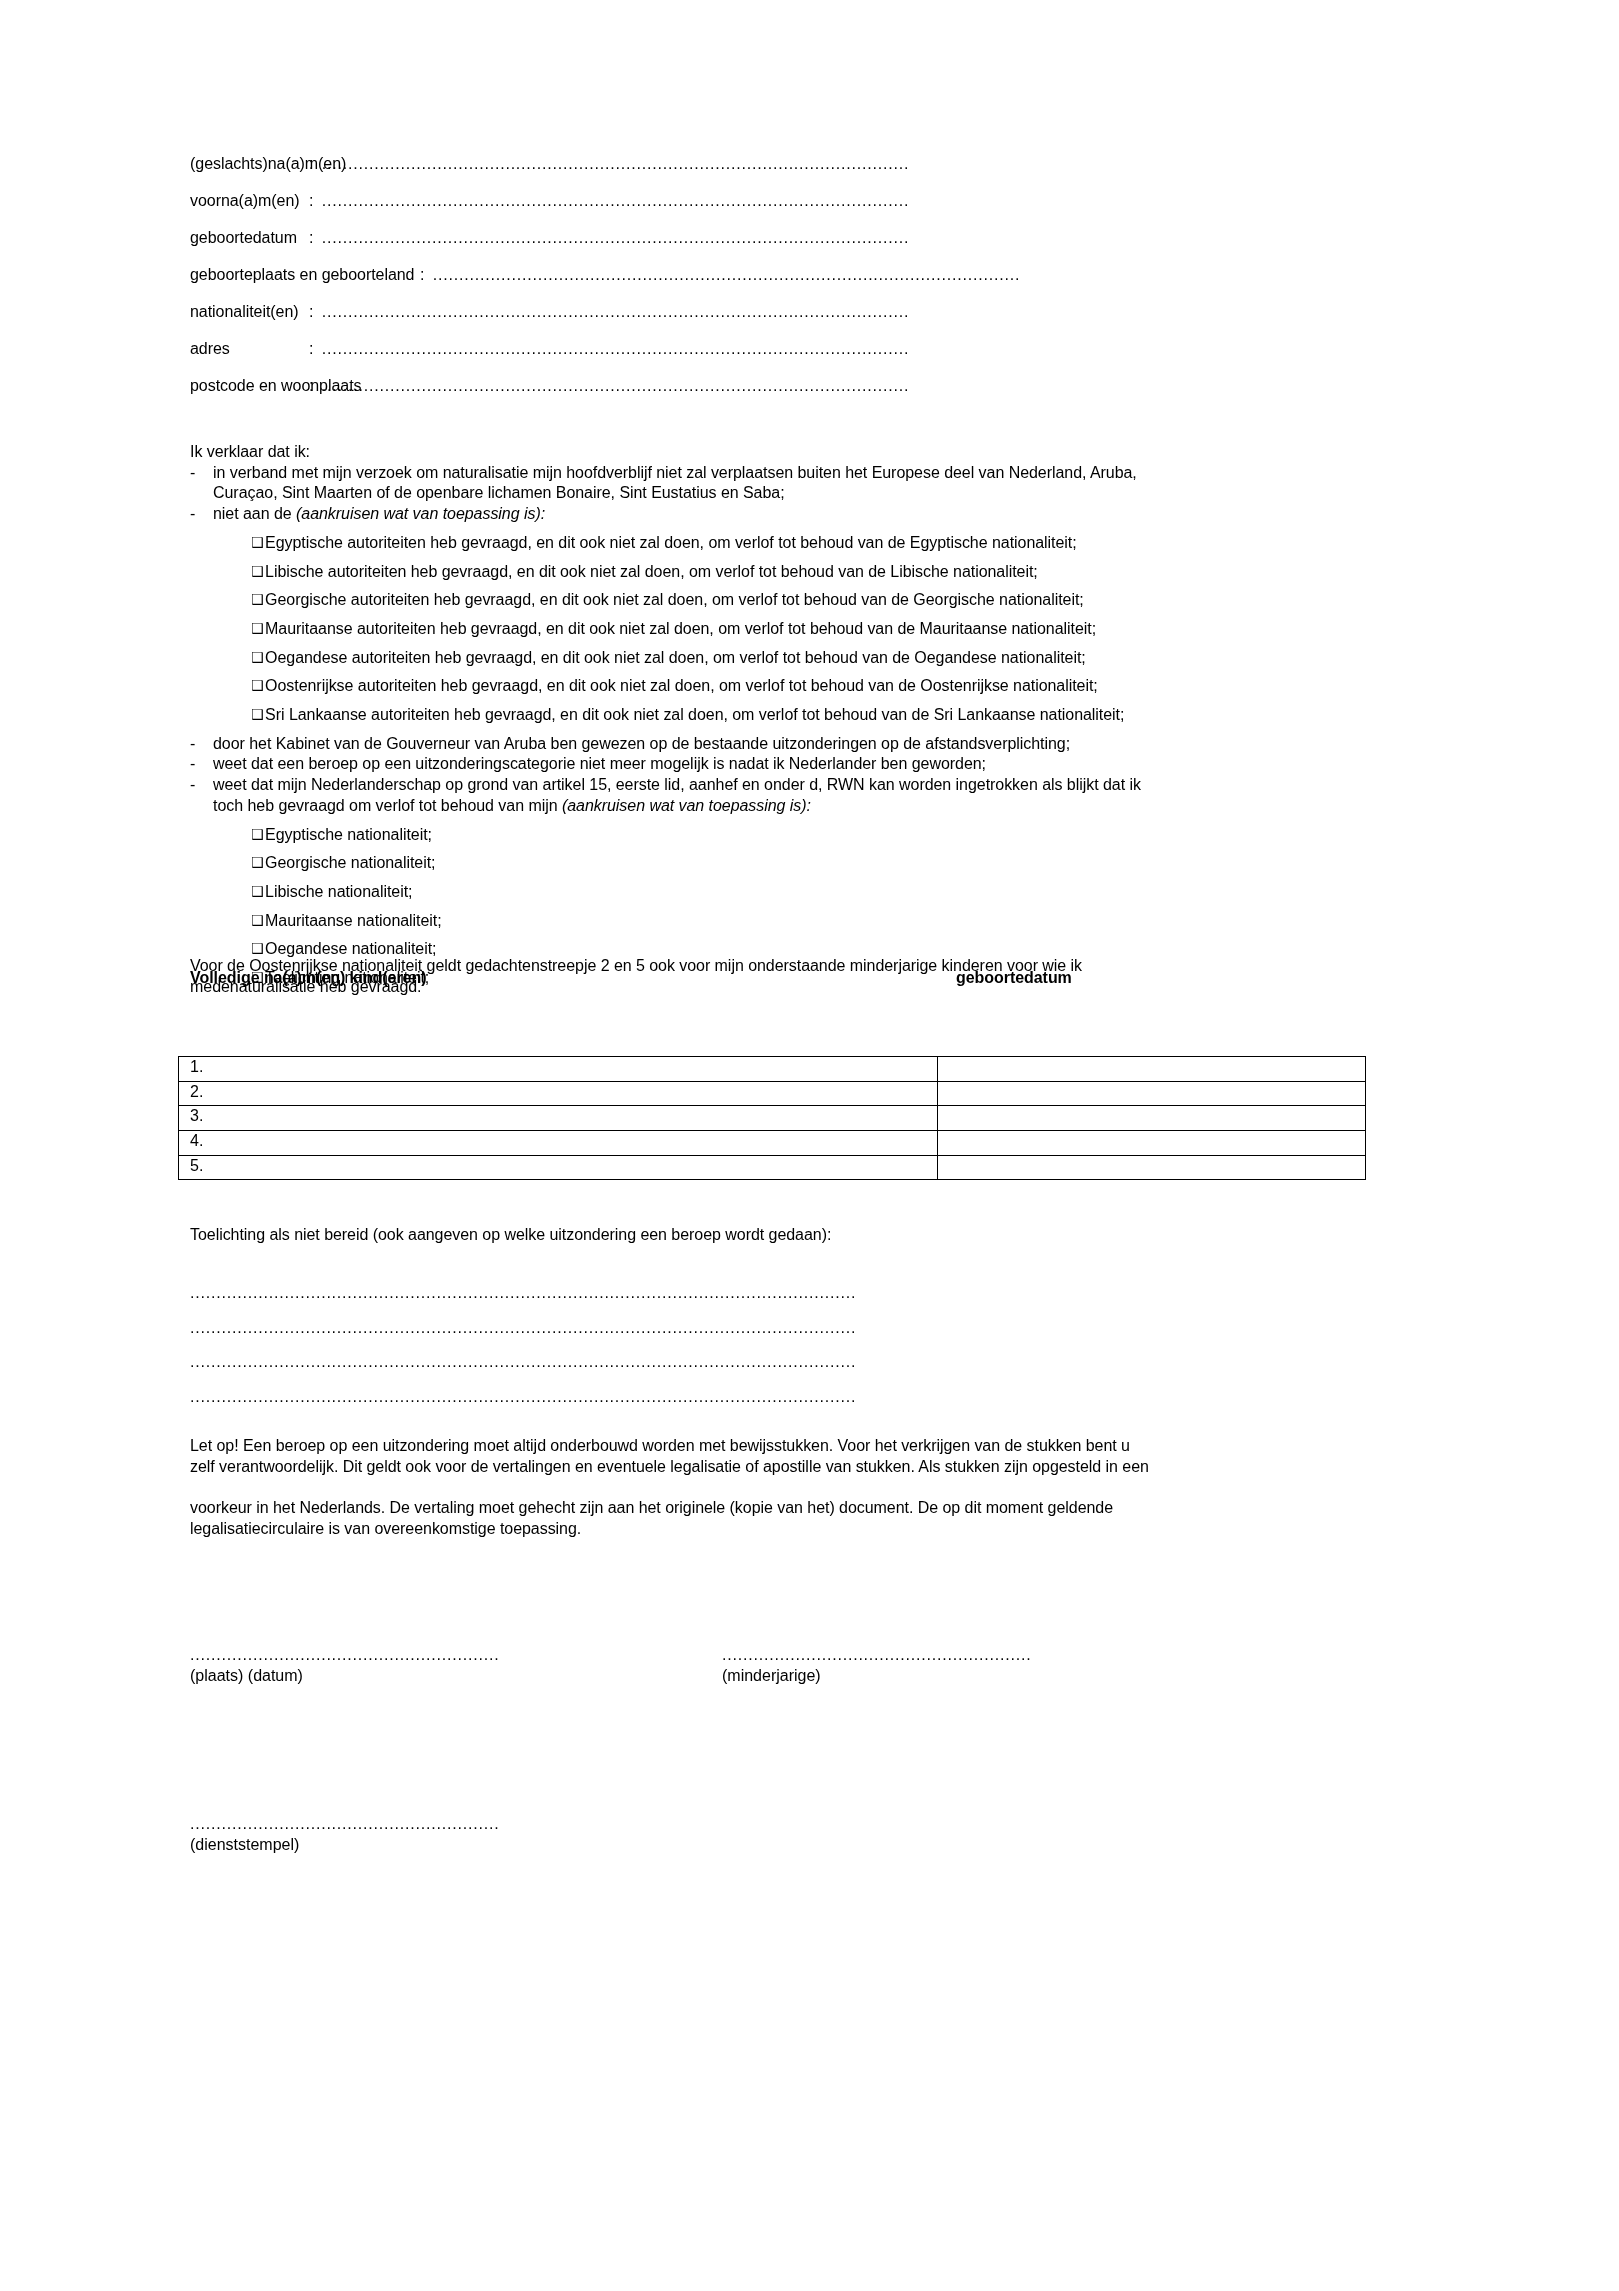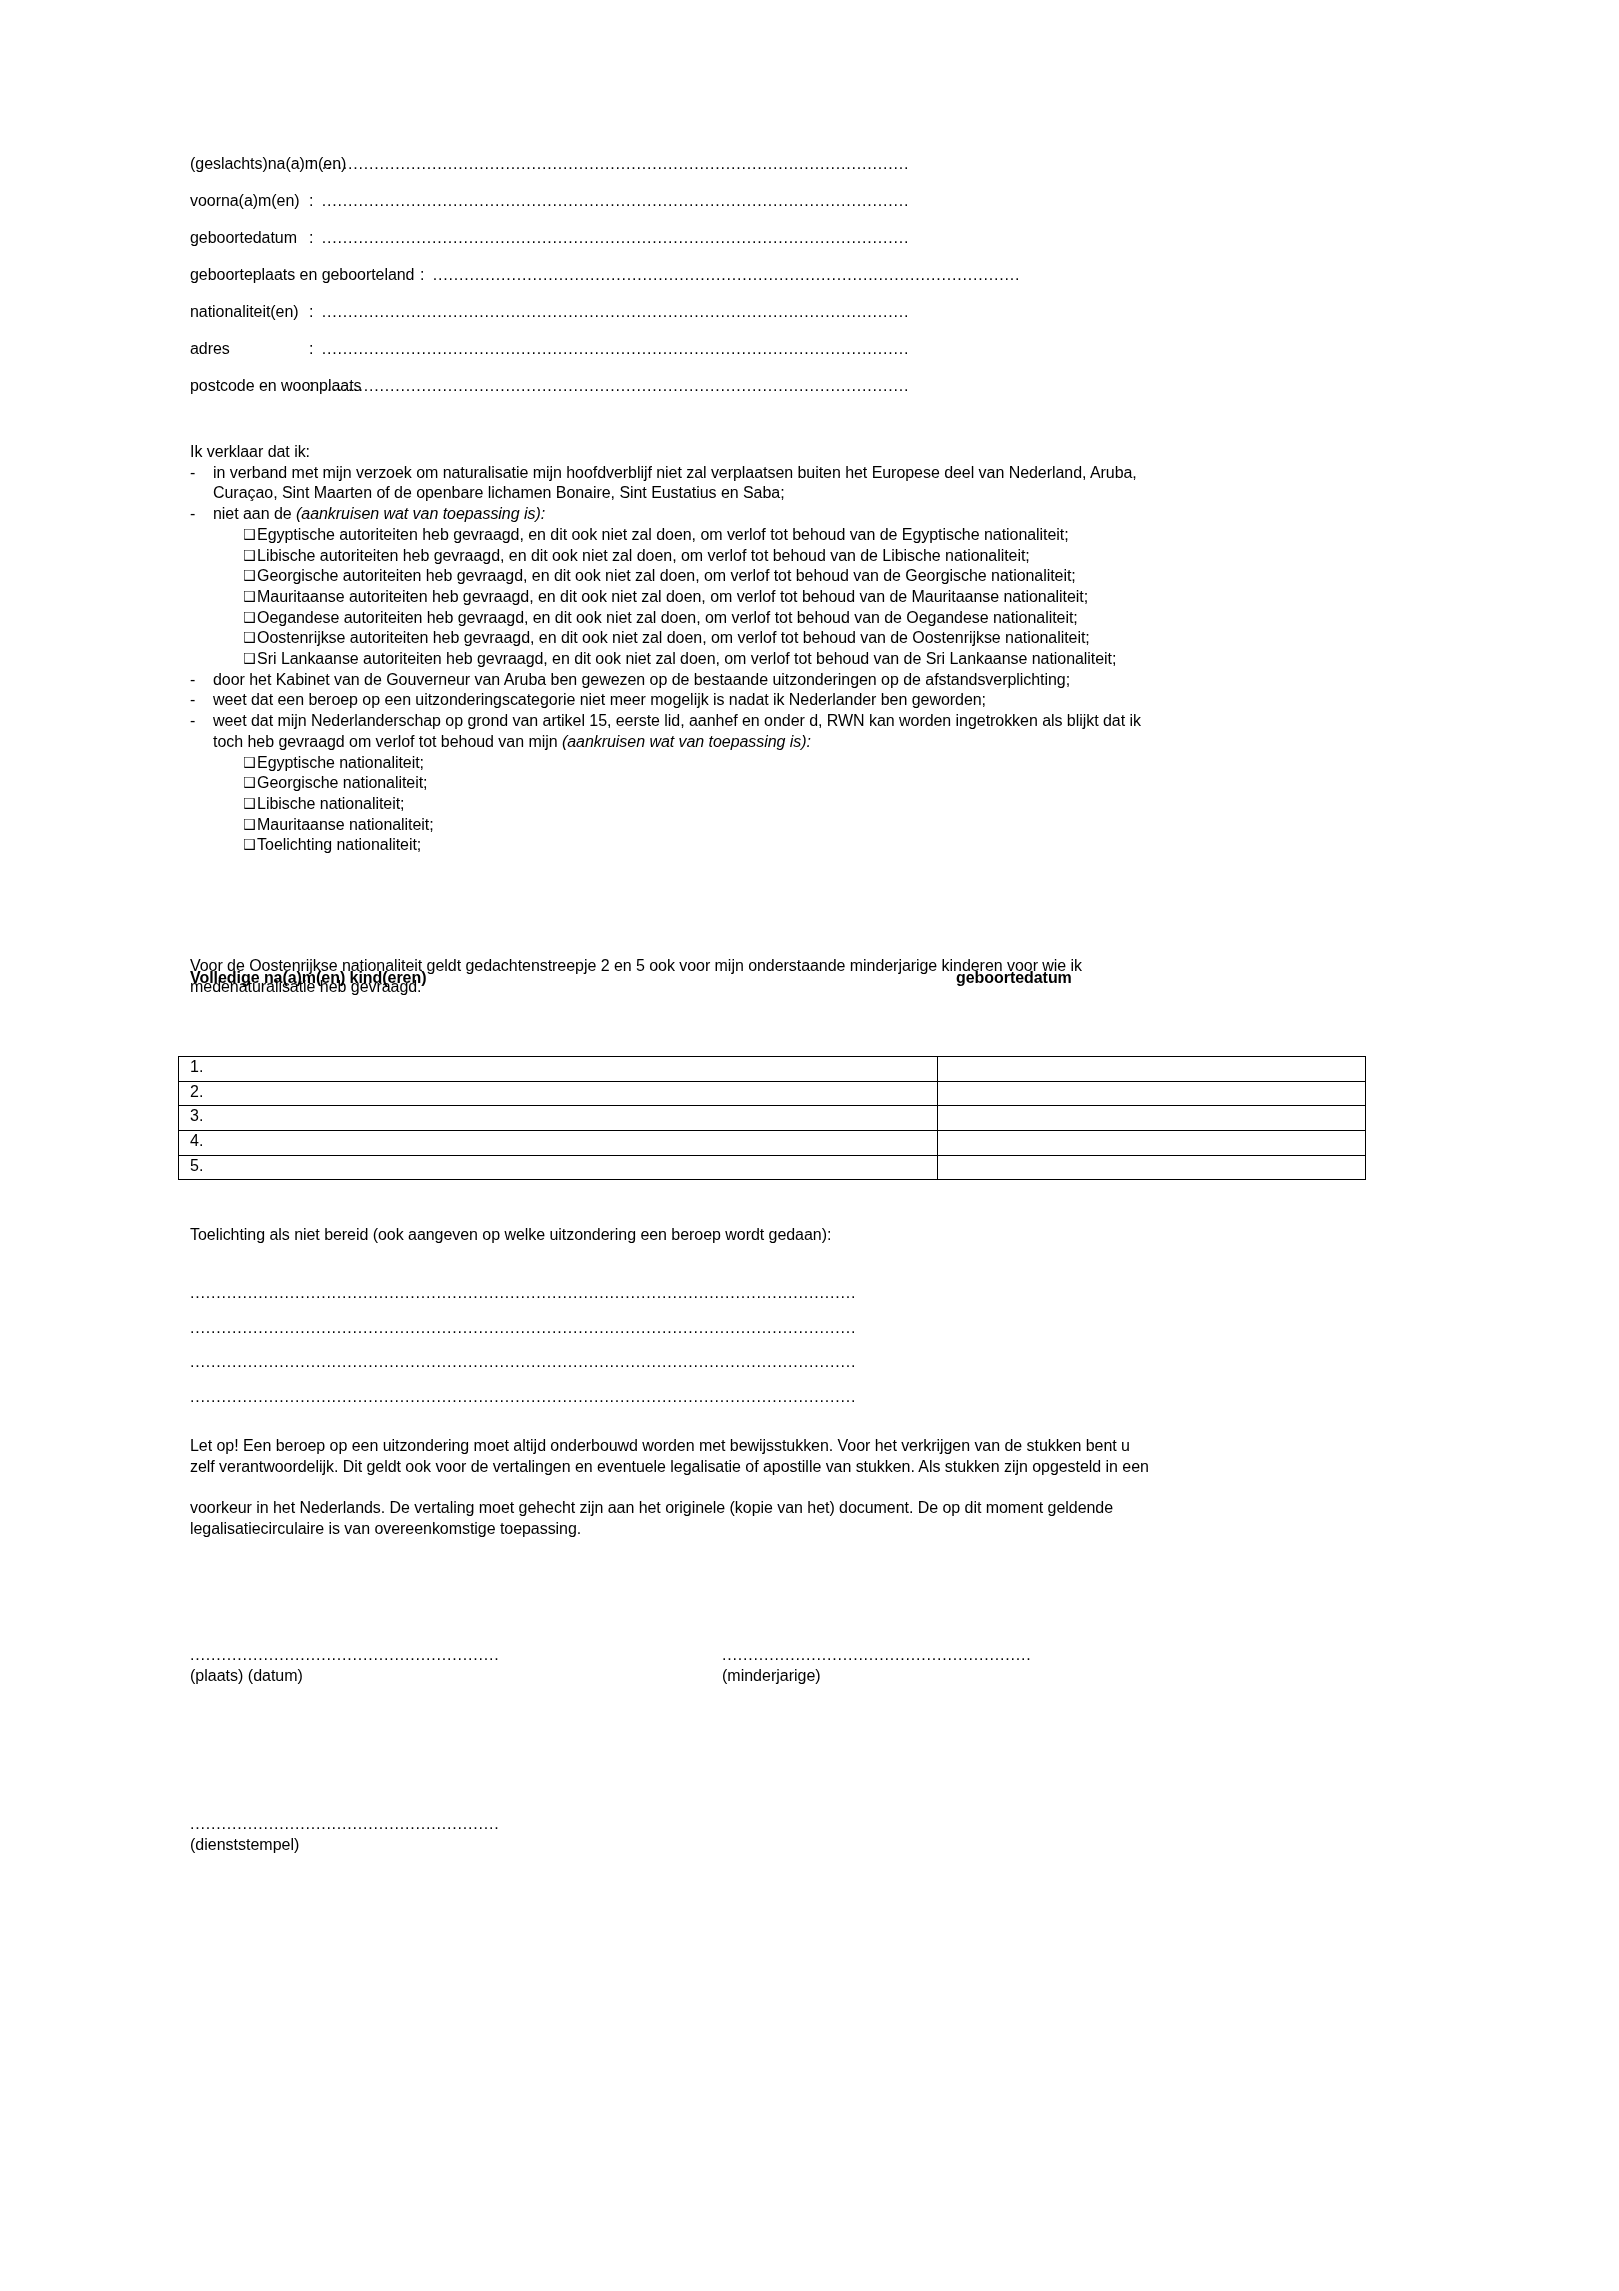--- a/index.html
+++ b/index.html
@@ -74,21 +74,21 @@
   .bullet .dash{
     position:absolute;
     left:0;
     top:0;
   }
   .sub-indent{
     padding-left:53px;
     margin:0;
   }
   .cbline{
-    margin:0;
+    margin:8px;
     white-space:nowrap;
   }
   .cbox{
     font-family:"DejaVu Sans", sans-serif;
     font-size:13.7px;
     display:inline-block;
     position:relative;
     top:-0.9px;
     margin-right:1.8px;
     letter-spacing:0;
@@ -268,20 +268,21 @@
       <span class="dash">-</span>
       <span>weet dat mijn Nederlanderschap op grond van artikel 15, eerste lid, aanhef en onder d, RWN kan worden ingetrokken als blijkt dat ik</span><br>
       <span>toch heb gevraagd om verlof tot behoud van mijn </span><em>(aankruisen wat van toepassing is):</em>
     </p>
 
     <div class="sub-indent">
       <p class="cbline"><span class="cbox">❑</span><span>Egyptische nationaliteit;</span></p>
       <p class="cbline"><span class="cbox">❑</span><span>Georgische nationaliteit;</span></p>
       <p class="cbline"><span class="cbox">❑</span><span>Libische nationaliteit;</span></p>
       <p class="cbline"><span class="cbox">❑</span><span>Mauritaanse nationaliteit;</span></p>
+      <p class="cbline"><span class="cbox">❑</span><span>Oegandese nationaliteit;</span></p>
       <p class="cbline"><span class="cbox">❑</span><span>Toelichting nationaliteit;</span></p>
     </div>
 
   </div>
 
   <div class="para t" style="top:956px;">
     <span>Voor de Oostenrijkse nationaliteit geldt gedachtenstreepje 2 en 5 ook voor mijn onderstaande minderjarige kinderen voor wie ik</span><br>
     <span>medenaturalisatie heb gevraagd.</span>
   </div>
 

